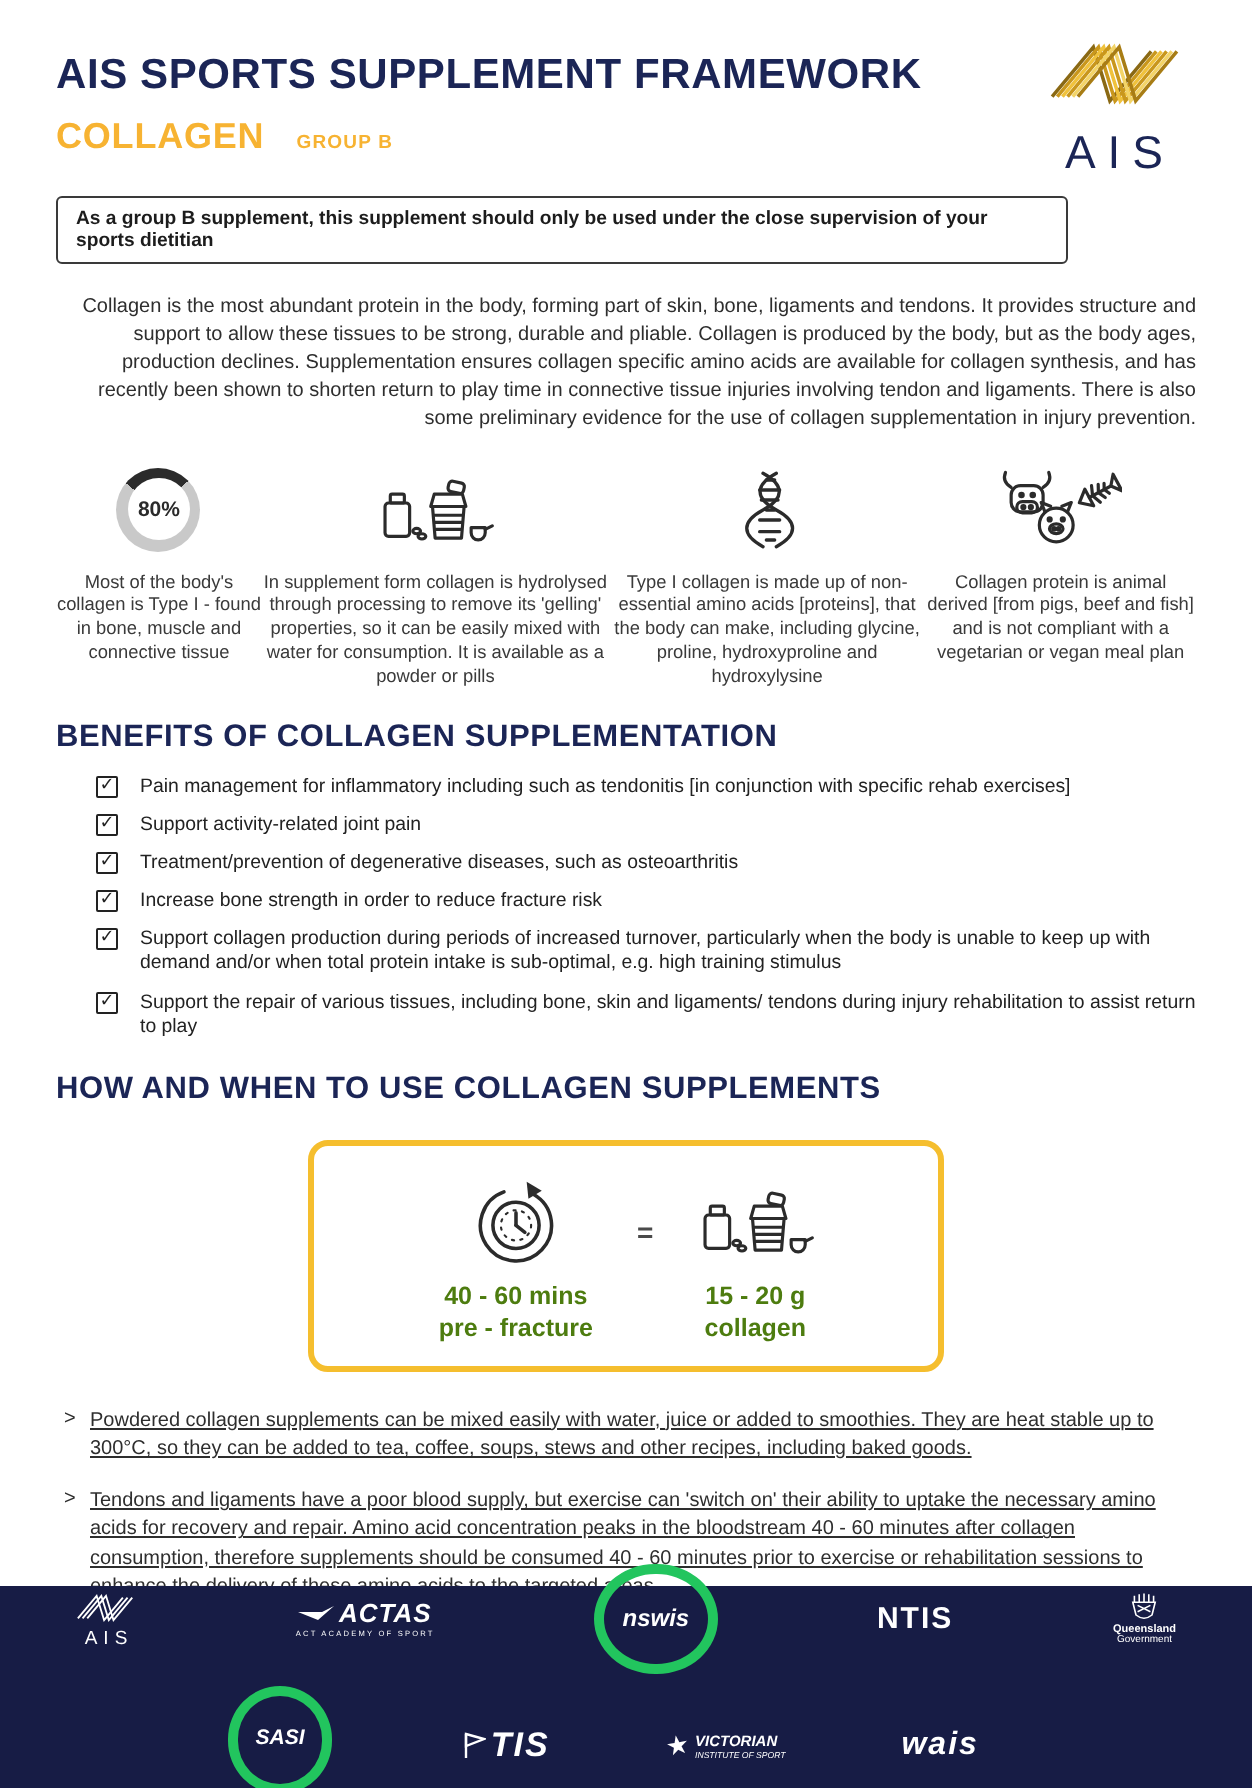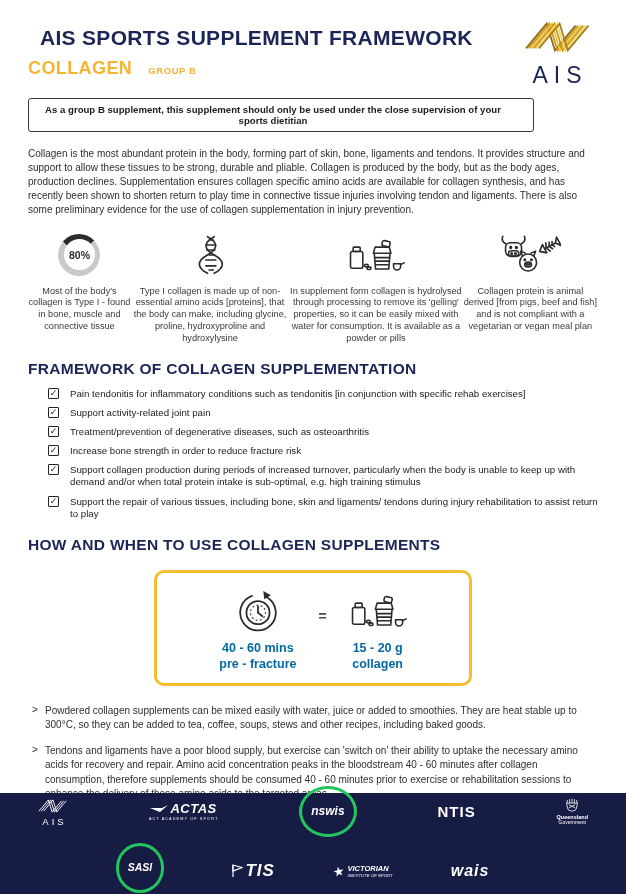--- a/index.html
+++ b/index.html
@@ -2,32 +2,32 @@
 <html><head>
 <meta charset="utf-8">
 <style>
   * { margin:0; padding:0; box-sizing:border-box; }
   html,body { background:#ffffff; }
   body { font-family:"Liberation Sans", sans-serif; color:#2b2b2b; }
   .page { position:relative; width:626px; height:894px; background:#fff; overflow:hidden; }
 
   
   .header { display:flex; justify-content:space-between; align-items:flex-start; padding:26px 26px 0 28px; height:86px; }
-  .title { font-size:21px; font-weight:bold; color:#1b2556; letter-spacing:.3px;margin-left:12px; }
+  .title { font-size:21px; font-weight:bold; color:#1b2556; letter-spacing:.3px; }
   .subtitle-row { margin-top:8px; display:flex; align-items:baseline; }
   .product { font-size:18px; font-weight:bold; color:#f7b332; letter-spacing:.4px; }
   .group { font-size:9.5px; font-weight:bold; color:#f7b332; margin-left:16px; letter-spacing:.6px; }
   .ais-logo { width:86px; text-align:center; margin-top:-12px; }
   .ais-logo-text { font-size:23px; color:#1b2556; letter-spacing:6px; text-indent:6px; font-weight:500; margin-top:-2px; }
 
   
-  .warning-box { margin:12px 28px 0; width:506px; border:1px solid #3a3a3a; border-radius:3px; padding:5px 25px 5px 9px; font-size:9.6px; font-weight:bold; color:#1c1c1c;text-align:center; }
-
-  
-  .intro { margin:15px 28px 0; font-size:10px; line-height:13.9px; color:#2e2e2e; }
+  .warning-box { margin:12px 28px 0; width:506px; border:1px solid #3a3a3a; border-radius:3px; padding:5px 25px 5px 9px; font-size:9.6px; font-weight:bold; color:#1c1c1c; }
+
+  
+  .intro { margin:15px 28px 0; font-size:10px; line-height:13.9px; color:#2e2e2e;text-align:right; }
 
   
   .facts { margin:14px 28px 0; display:flex; justify-content:space-between; }
   .fact { display:flex; flex-direction:column; align-items:center; }
   .fact-icon { height:48px; display:flex; align-items:center; justify-content:flex-start; }
   .fact-text { margin-top:7px; font-size:9.2px; line-height:11.8px; text-align:center; color:#3a3a3a; }
   .f1 { width:108px; } .f2 { width:166px; } .f3 { width:182px; } .f4 { width:142px; }
   .donut { width:42px; height:42px; border-radius:50%; background:conic-gradient(from 310deg, #2b2b2b 0deg 96deg, #c9c9c9 96deg 360deg); display:flex; align-items:center; justify-content:center; }
   .donut-hole { width:31px; height:31px; border-radius:50%; background:#fff; display:flex; align-items:center; justify-content:center; font-size:10.5px; font-weight:bold; color:#2b2b2b; }
   .line-ico { stroke:#2b2b2b; fill:none; stroke-linecap:round; stroke-linejoin:round; }
@@ -38,41 +38,41 @@
   
   .benefits-list { margin:10px 28px 0 48px; }
   .benefit { display:flex; align-items:flex-start; margin-bottom:6.5px; }
   .cb { flex:0 0 11px; width:11px; height:11px; border:1.6px solid #222; border-radius:1px; margin-top:.5px; display:flex; align-items:center; justify-content:center; font-family:"DejaVu Sans", sans-serif; font-size:9px; font-weight:bold; color:#222; line-height:1; }
   .benefit-text { margin-left:11px; font-size:9.7px; line-height:12.6px; color:#222; }
 
   
   .use-box { margin:16px auto 0; width:318px; border:3px solid #f5be2e; border-radius:10px; padding:13px 10px 11px; display:flex; align-items:center; justify-content:center; gap:22px; }
   .use-col { display:flex; flex-direction:column; align-items:center; }
   .use-ico { height:48px; display:flex; align-items:flex-end; justify-content:center; }
-  .use-label { margin-top:6px; font-size:12.5px; font-weight:bold; line-height:16px; color:#0369a1; text-align:center; }
+  .use-label { margin-top:6px; font-size:12.5px; font-weight:bold; line-height:16px; color:#4d7c0f; text-align:center; }
   .equals { font-size:14px; font-weight:bold; color:#4a4a4a; margin-top:-26px; }
 
   
   .notes { margin:18px 30px 0 32px; }
   .note { display:flex; margin-bottom:12px; }
   .note-marker { flex:0 0 13px; font-size:10px; color:#2e2e2e; }
-  .note-text { font-size:10px; line-height:14.2px; color:#2e2e2e; }
+  .note-text { font-size:10px; line-height:14.2px; color:#2e2e2e;text-decoration:underline; }
   .note-link { color:#2e2e2e; text-decoration:underline; cursor:pointer; }
 
   
   .footer { position:absolute; left:0; right:0; bottom:0; height:101px; background:#171c45; color:#fff; display:flex; flex-direction:column; justify-content:center; gap:6px; padding:6px 38px 8px; }
   .f-row { display:flex; align-items:center; }
   .f-row1 { justify-content:space-between; }
   .f-row2 { justify-content:center; gap:58px; margin-right:30px; }
   .f-item { display:flex; flex-direction:column; align-items:center; line-height:1.1; }
   .f-ais-text { font-size:9.5px; letter-spacing:3px; text-indent:3px; margin-top:1px; }
   .f-actas-main { display:flex; align-items:center; }
   .f-actas-label { font-size:13px; font-weight:bold; font-style:italic; letter-spacing:.5px; }
   .f-actas-sub { font-size:3.8px; letter-spacing:1.1px; margin-top:1px; }
-  .f-oval { border:3px solid #22c55e; border-radius:50%; padding:16px 9px; font-style:italic; font-weight:bold; }
+  .f-oval { border:5px solid #22c55e; border-radius:50%; padding:16px 9px; font-style:italic; font-weight:bold; }
   .f-nswis { font-size:12px; }
   .f-ntis { font-size:15px; font-weight:bold; letter-spacing:1px; }
   .f-qld-label { font-size:5.5px; font-weight:bold; margin-top:1px; }
   .f-qld-sub { font-size:5px; }
   .f-sasi { font-size:10.5px; }
   .f-sasi-sub { font-size:4px; margin-top:1.5px; letter-spacing:.3px; }
   .f-tis-wrap { display:flex; align-items:center; gap:2px; }
   .f-tis { font-size:17px; font-weight:bold; font-style:italic; letter-spacing:1px; }
   .f-vis-wrap { display:flex; align-items:center; gap:3px; }
   .f-vis-star { font-family:"DejaVu Sans", sans-serif; font-size:13px; transform:rotate(-10deg); }
@@ -116,55 +116,55 @@
 
     <div class="fact f1">
       <div class="fact-icon">
         <div class="donut">
           <div class="donut-hole">80%</div>
         </div>
       </div>
       <div class="fact-text">Most of the body's collagen is Type I - found in bone, muscle and connective tissue</div>
     </div>
 
-    <div class="fact f2">
-      <div class="fact-icon">
-        <svg width="30" height="44" viewBox="-5 0 36 46" class="line-ico" stroke-width="2">
-          <path d="M10,1 C23,8 23,16 10,23 C-3,30 -3,38 10,45"></path>
-          <path d="M18,1 C5,8 5,16 18,23 C31,30 31,38 18,45"></path>
-          <path d="M12,5 L17,5"></path>
-            <path d="M8,11 L20,11"></path>
-            <path d="M9,17 L19,17"></path>
-          <path d="M12,23 L17,23"></path>
-            <path d="M8,29 L20,29"></path>
-            <path d="M8,36 L20,36"></path>
-            <path d="M12,41 L17,41"></path>
-        </svg>
-      </div>
-      <div class="fact-text">Type I collagen is made up of non-essential amino acids [proteins], that the body can make, including glycine, proline, hydroxyproline and hydroxylysine</div>
-    </div>
-
     <div class="fact f3">
       <div class="fact-icon">
         <svg width="58" height="44" viewBox="0 0 66 48" class="line-ico" stroke-width="1.8">
           <rect x="4" y="20" width="14" height="19" rx="2"></rect>
           <rect x="7" y="15" width="8" height="5" rx="1"></rect>
           <ellipse cx="22" cy="36" rx="2.2" ry="1.5"></ellipse>
             <ellipse cx="25" cy="39" rx="2.2" ry="1.5"></ellipse>
           <path d="M31,22 H49 L47.5,40 H32.5 Z"></path>
           <path d="M32,27 H48"></path>
             <path d="M32.5,31 H47.5"></path>
             <path d="M33,35 H47"></path>
           <path d="M30,22 L32,15 H48 L50,22"></path>
           <rect x="40" y="8" width="9" height="6" rx="2" transform="rotate(12 44 11)"></rect>
           <path d="M53,34 h8 v3 a4,4 0 0 1 -8,0 Z"></path>
           <path d="M61,35 L65,33"></path>
         </svg>
       </div>
       <div class="fact-text">In supplement form collagen is hydrolysed through processing to remove its 'gelling' properties, so it can be easily mixed with water for consumption. It is available as a powder or pills</div>
+    </div>
+
+    <div class="fact f2">
+      <div class="fact-icon">
+        <svg width="30" height="44" viewBox="-5 0 36 46" class="line-ico" stroke-width="2">
+          <path d="M10,1 C23,8 23,16 10,23 C-3,30 -3,38 10,45"></path>
+          <path d="M18,1 C5,8 5,16 18,23 C31,30 31,38 18,45"></path>
+          <path d="M12,5 L17,5"></path>
+            <path d="M8,11 L20,11"></path>
+            <path d="M9,17 L19,17"></path>
+          <path d="M12,23 L17,23"></path>
+            <path d="M8,29 L20,29"></path>
+            <path d="M8,36 L20,36"></path>
+            <path d="M12,41 L17,41"></path>
+        </svg>
+      </div>
+      <div class="fact-text">Type I collagen is made up of non-essential amino acids [proteins], that the body can make, including glycine, proline, hydroxyproline and hydroxylysine</div>
     </div>
 
     <div class="fact f4">
       <div class="fact-icon">
         <svg width="62" height="40" viewBox="0 0 66 42" class="line-ico" stroke-width="1.7">
           <rect x="7" y="8" width="17" height="14" rx="5"></rect>
           <path d="M7,9 Q2,6 4,1"></path>
             <path d="M24,9 Q29,6 27,1"></path>
           <circle cx="12.5" cy="13" r="0.9" fill="#2b2b2b"></circle>
             <circle cx="18.5" cy="13" r="0.9" fill="#2b2b2b"></circle>
@@ -184,25 +184,25 @@
             <path d="M48,12 H61"></path>
             <path d="M50,12 L52,7 M50,12 L52,17 M53.5,12 L55.5,8 M53.5,12 L55.5,16 M57,12 L58.5,9 M57,12 L58.5,15"></path>
             <path d="M61,12 L65,7 L65,17 Z"></path>
           </g>
         </svg>
       </div>
       <div class="fact-text">Collagen protein is animal derived [from pigs, beef and fish] and is not compliant with a vegetarian or vegan meal plan</div>
     </div>
   </div>
 
-  <h2 class="sec-heading">FRAMEWORK OF COLLAGEN SUPPLEMENTATION</h2>
+  <h2 class="sec-heading">BENEFITS OF COLLAGEN SUPPLEMENTATION</h2>
   <div class="benefits-list">
     <div class="benefit">
       <span class="cb">✓</span>
-      <span class="benefit-text">Pain tendonitis for inflammatory conditions such as tendonitis [in conjunction with specific rehab exercises]</span>
+      <span class="benefit-text">Pain management for inflammatory including such as tendonitis [in conjunction with specific rehab exercises]</span>
     </div>
     <div class="benefit">
       <span class="cb">✓</span>
       <span class="benefit-text">Support activity-related joint pain</span>
     </div>
     <div class="benefit">
       <span class="cb">✓</span>
       <span class="benefit-text">Treatment/prevention of degenerative diseases, such as osteoarthritis</span>
     </div>
     <div class="benefit">

